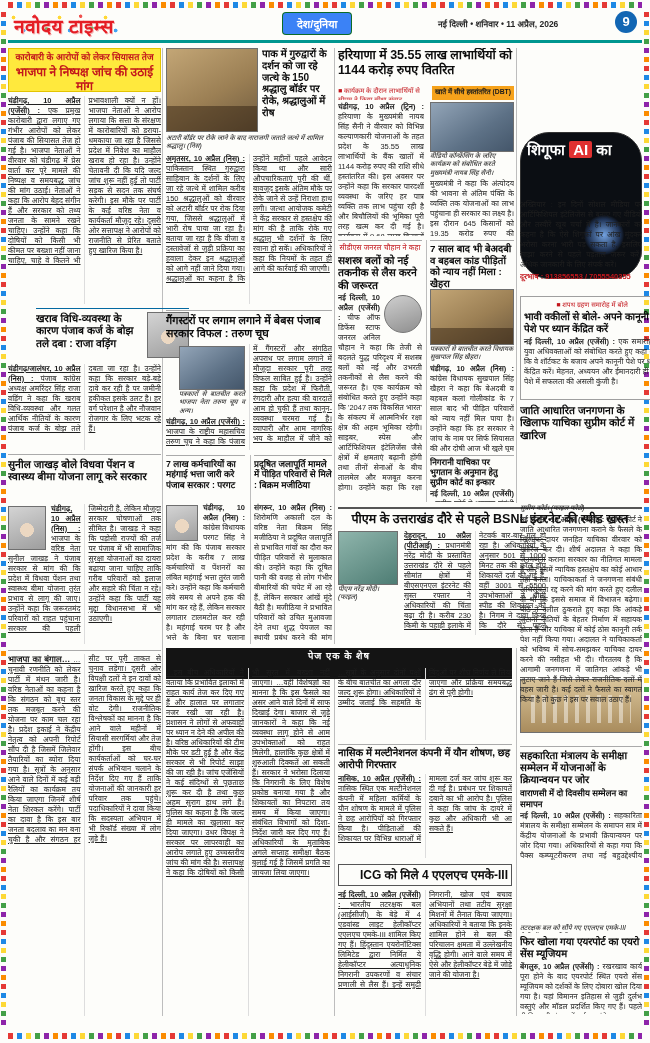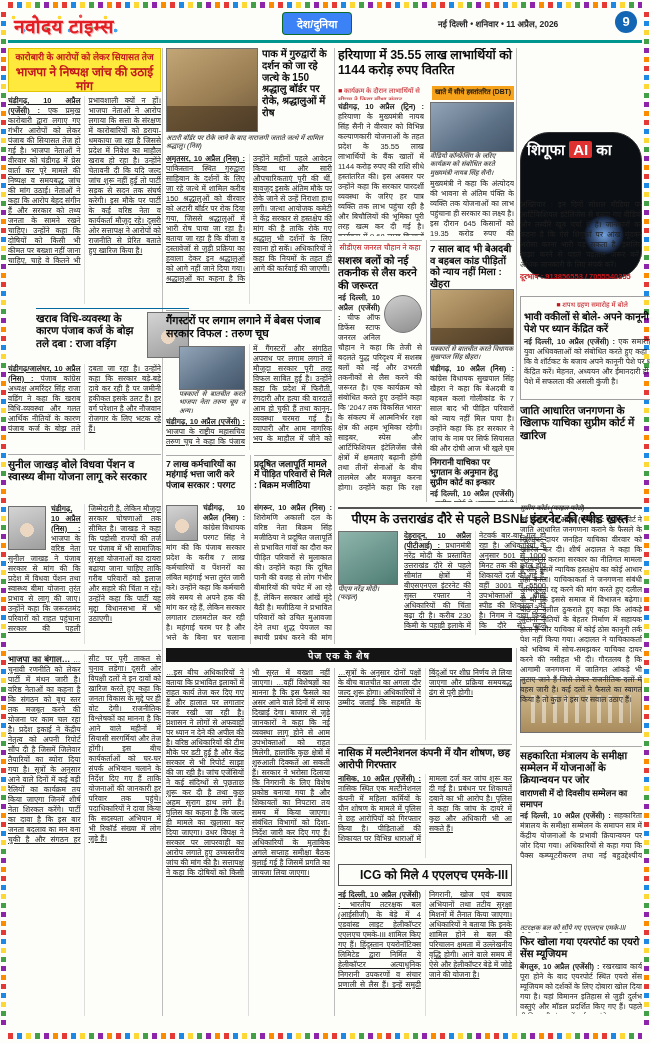--- a/index.html
+++ b/index.html
@@ -235,21 +235,21 @@
   <div class="art cap" style="left:520px;top:924px;width:122px;height:9px;">तटरक्षक बल को सौंपे गए एएलएच एमके-III हेलीकॉप्टर। (एजेंसी)</div>
 
   <div class="art" style="left:520px;top:936px;width:122px;height:80px;">
     <div class="hl" style="font-size:10px;">फिर खोला गया एयरपोर्ट का एयरो सेंस म्यूजियम</div>
     <div class="body" style="margin-top:2px;height:52px;overflow:hidden;">
       <b class="dl">बेंगलुरु, 10 अप्रैल (एजेंसी) :</b>
       <span>रखरखाव कार्य पूरा होने के बाद एयरपोर्ट स्थित एयरो सेंस म्यूजियम को दर्शकों के लिए दोबारा खोल दिया गया है। यहां विमानन इतिहास से जुड़ी दुर्लभ वस्तुएं और मॉडल प्रदर्शित किए गए हैं। पहले ही दिन बड़ी संख्या में दर्शक पहुंचे।</span>
     </div>
   </div>
 
-  <div class="art sheshbar" style="left:166px;top:648px;width:346px;height:14px;">पेज एक के शेष</div>
+  <div class="art sheshbar" style="left:166px;top:648px;width:346px;height:31px;">पेज एक के शेष</div>
 
   <div class="art body cols2" style="left:166px;top:668px;width:164px;height:348px;">
     <span>…इस बीच अधिकारियों ने बताया कि प्रभावित इलाकों में राहत कार्य तेज कर दिए गए हैं और हालात पर लगातार नजर रखी जा रही है। प्रशासन ने लोगों से अफवाहों पर ध्यान न देने की अपील की है। वरिष्ठ अधिकारियों की टीम मौके पर डटी हुई है और केंद्र सरकार से भी रिपोर्ट साझा की जा रही है। जांच एजेंसियों ने कई संदिग्धों से पूछताछ शुरू कर दी है तथा कुछ अहम सुराग हाथ लगे हैं। पुलिस का कहना है कि जल्द ही मामले का खुलासा कर दिया जाएगा। उधर विपक्ष ने सरकार पर लापरवाही का आरोप लगाते हुए उच्चस्तरीय जांच की मांग की है। सत्तापक्ष ने कहा कि दोषियों को किसी भी सूरत में बख्शा नहीं जाएगा।</span>
     <span>…वहीं विशेषज्ञों का मानना है कि इस फैसले का असर आने वाले दिनों में साफ दिखाई देगा। बाजार से जुड़े जानकारों ने कहा कि नई व्यवस्था लागू होने से आम उपभोक्ताओं को राहत मिलेगी, हालांकि कुछ क्षेत्रों में शुरुआती दिक्कतें आ सकती हैं। सरकार ने भरोसा दिलाया कि निगरानी के लिए विशेष प्रकोष्ठ बनाया गया है और शिकायतों का निपटारा तय समय में किया जाएगा। संबंधित विभागों को दिशा-निर्देश जारी कर दिए गए हैं। अधिकारियों के मुताबिक अगले सप्ताह समीक्षा बैठक बुलाई गई है जिसमें प्रगति का जायजा लिया जाएगा।</span>
   </div>
 
   <div class="art hl" style="left:338px;top:744px;width:174px;height:28px;font-size:10px;border-top:1px solid #aaa;padding-top:2px;">नासिक में मल्टीनेशनल कंपनी में यौन शोषण, छह आरोपी गिरफ्तार</div>
 
   <div class="art body cols2" style="left:338px;top:668px;width:174px;height:72px;">…सूत्रों के अनुसार दोनों पक्षों के बीच बातचीत का अगला दौर जल्द शुरू होगा। अधिकारियों ने उम्मीद जताई कि सहमति के बिंदुओं पर शीघ्र निर्णय ले लिया जाएगा और प्रक्रिया समयबद्ध ढंग से पूरी होगी।</div>
   <div class="art body cols2" style="left:338px;top:774px;width:174px;height:84px;">

